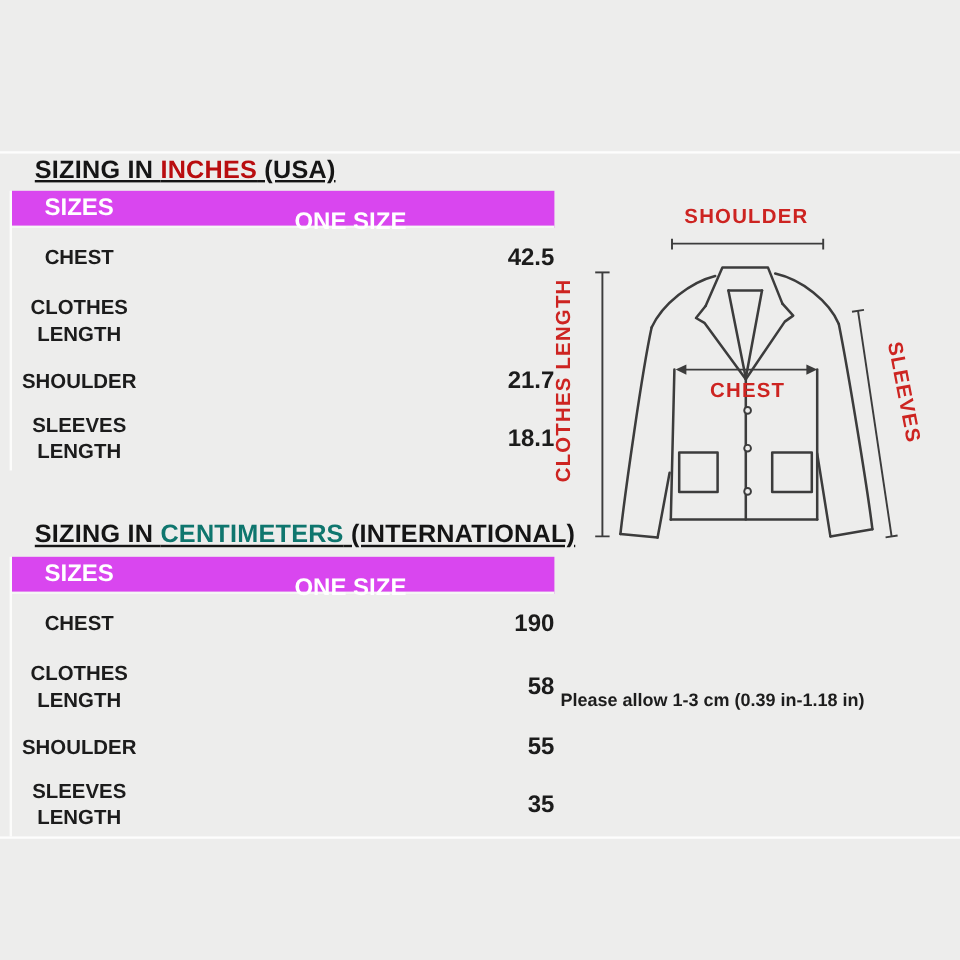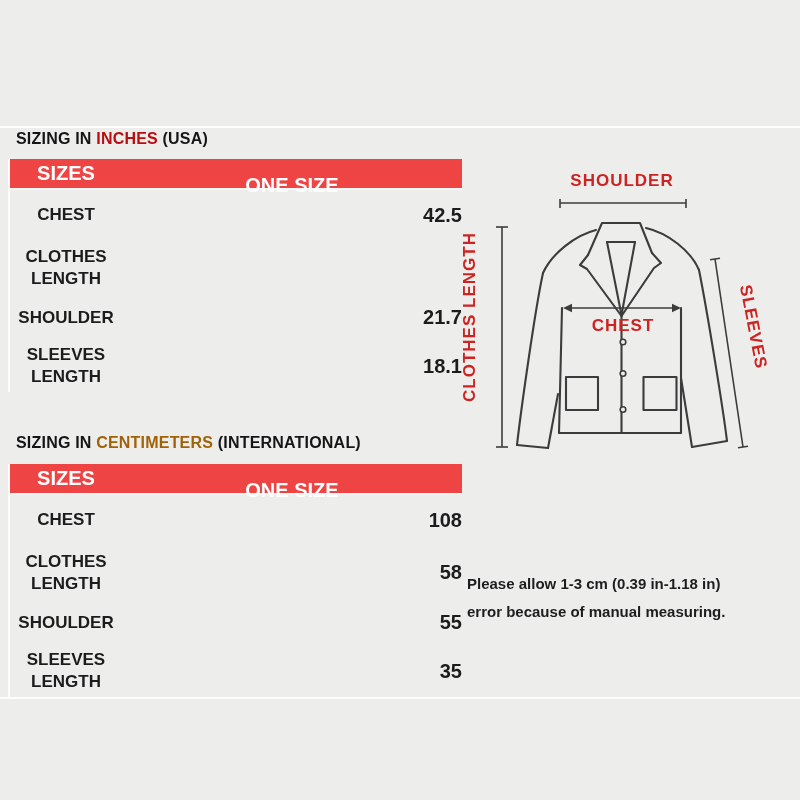--- a/index.html
+++ b/index.html
@@ -7,36 +7,36 @@
     width:800px;height:800px;position:relative;overflow:hidden;
     background:#ededec;
     font-family:"Liberation Sans","DejaVu Sans",sans-serif;
     -webkit-font-smoothing:antialiased;
   }
   .hairline{position:absolute;left:0;width:800px;height:2px;background:rgba(255,255,255,0.85);}
   .hl-top{top:126px;}
   .hl-bottom{top:697px;}
 
   .section-title{
-    position:absolute;left:16px;
-    font-size:16px;font-weight:700;color:#151515;
-    letter-spacing:0.2px;white-space:nowrap;
+    position:absolute;left:29px;
+    font-size:21px;font-weight:700;color:#151515;
+    letter-spacing:0.2px;white-space:nowrap;text-decoration:underline;
   }
   .t1{top:130px;}
   .t2{top:434px;}
   .section-title .unit{font-weight:700;}
 
   .size-table{
     position:absolute;left:8px;width:452px;
     border-left:2px solid rgba(255,255,255,0.8);
   }
   .tbl1{top:159px;}
   .tbl2{top:464px;}
   .thead{
-    height:31px;background:#ef4444;display:flex;align-items:center;
+    height:31px;background:#d946ef;display:flex;align-items:center;
     border-bottom:2px solid #f6f6f5;box-sizing:border-box;
   }
   .th1{width:112px;text-align:center;color:#ffffff;font-size:20px;font-weight:700;}
   .th2{flex:1;text-align:center;color:#ffffff;font-size:20px;font-weight:700;margin-top:24px;}
   .trow{display:flex;align-items:center;}
   .trow.r1{height:50px;}
   .trow.r2{height:55px;}
   .trow.r3{height:45px;}
   .trow.r4{height:52px;}
   .td-label{
@@ -85,30 +85,30 @@
   <div class="trow r3">
     <div class="td-label">SHOULDER</div>
     <div class="td-value">21.7</div>
   </div>
   <div class="trow r4">
     <div class="td-label">SLEEVES LENGTH</div>
     <div class="td-value">18.1</div>
   </div>
 </div>
 
-<div class="section-title t2"><span>SIZING IN </span><span class="unit" style="color:#a16207">CENTIMETERS</span><span> (INTERNATIONAL)</span></div>
+<div class="section-title t2"><span>SIZING IN </span><span class="unit" style="color:#0f766e">CENTIMETERS</span><span> (INTERNATIONAL)</span></div>
 
 <div class="size-table tbl2">
   <div class="thead">
     <div class="th1">SIZES</div>
     <div class="th2">ONE SIZE</div>
   </div>
   <div class="trow r1">
     <div class="td-label">CHEST</div>
-    <div class="td-value">108</div>
+    <div class="td-value">190</div>
   </div>
   <div class="trow r2">
     <div class="td-label">CLOTHES LENGTH</div>
     <div class="td-value">58</div>
   </div>
   <div class="trow r3">
     <div class="td-label">SHOULDER</div>
     <div class="td-value">55</div>
   </div>
   <div class="trow r4">
@@ -178,14 +178,13 @@
       <text class="dg-label" x="172" y="28" text-anchor="middle">SHOULDER</text>
       <text class="dg-label" transform="translate(25,159) rotate(-90)" text-anchor="middle">CLOTHES LENGTH</text>
       <text class="dg-label" x="173" y="173" text-anchor="middle">CHEST</text>
       <text class="dg-label" transform="translate(298,170) rotate(79)" text-anchor="middle">SLEEVES</text>
     </g>
   </svg>
 </div>
 
 <div class="note">
   <div>Please allow 1-3 cm (0.39 in-1.18 in)</div>
-  <div>error because of manual measuring.</div>
 </div>
 
 </body></html>

